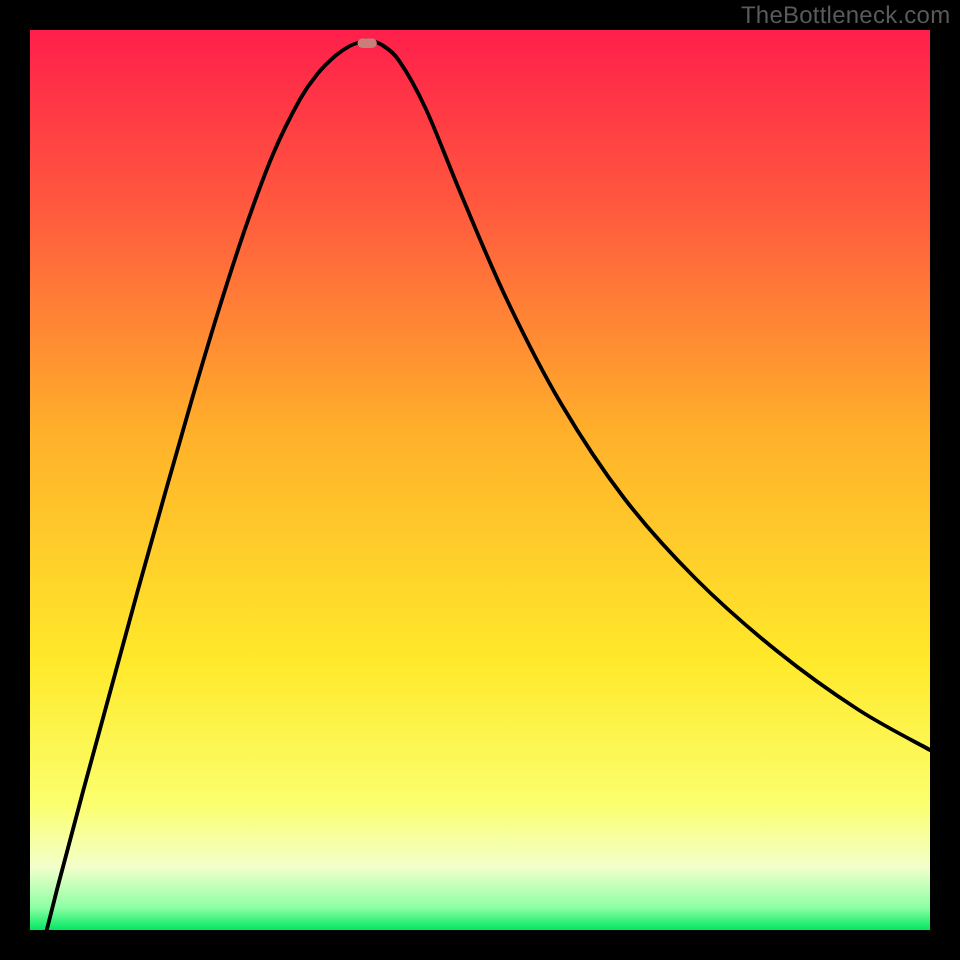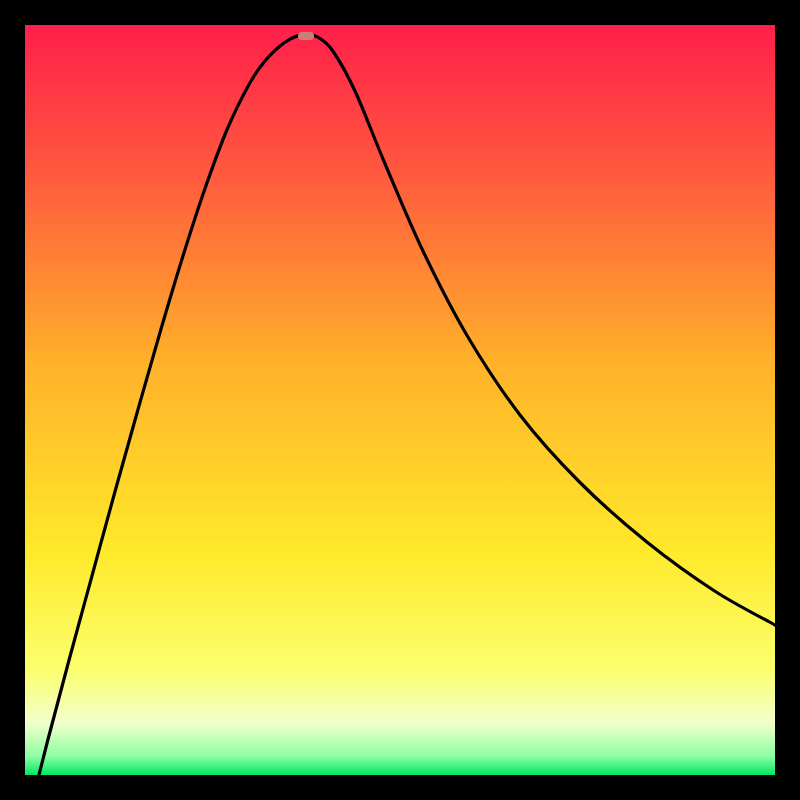--- a/index.html
+++ b/index.html
@@ -63,13 +63,14 @@
             <stop offset="93.00%" stop-color="#f3ffcb"></stop>
             <stop offset="97.50%" stop-color="#8dffa4"></stop>
             <stop offset="100.00%" stop-color="#00e862"></stop>
           </linearGradient>
       </defs>
       <rect x="0" y="0" width="750" height="750" fill="url(#bg-grad)"></rect>
       <path id="curve" d="M 0.00 806.25 C 3.75 791.25, 15.00 745.38, 22.50 716.25 C 30.00 687.13, 37.50 659.38, 45.00 631.50 C 52.50 603.63, 60.00 576.50, 67.50 549.00 C 75.00 521.50, 82.50 493.63, 90.00 466.50 C 97.50 439.38, 105.00 412.75, 112.50 386.25 C 120.00 359.75, 127.50 333.13, 135.00 307.50 C 142.50 281.88, 150.00 256.50, 157.50 232.50 C 165.00 208.50, 172.50 185.00, 180.00 163.50 C 187.50 142.00, 195.00 121.13, 202.50 103.50 C 210.00 85.88, 218.75 69.00, 225.00 57.75 C 231.25 46.50, 235.00 42.13, 240.00 36.00 C 245.00 29.88, 250.63 24.75, 255.00 21.00 C 259.38 17.25, 263.13 15.25, 266.25 13.50 C 269.38 11.75, 271.25 11.25, 273.75 10.50 C 276.25 9.75, 278.13 8.75, 281.25 9.00 C 284.38 9.25, 288.13 9.25, 292.50 12.00 C 296.88 14.75, 301.25 16.50, 307.50 25.50 C 313.75 34.50, 321.25 47.12, 330.00 66.00 C 338.75 84.87, 348.75 112.25, 360.00 138.75 C 371.25 165.25, 383.75 196.25, 397.50 225.00 C 411.25 253.75, 426.25 283.75, 442.50 311.25 C 458.75 338.75, 476.25 365.63, 495.00 390.00 C 513.75 414.38, 533.75 436.25, 555.00 457.50 C 576.25 478.75, 600.00 499.38, 622.50 517.50 C 645.00 535.63, 668.75 552.50, 690.00 566.25 C 711.25 580.00, 740.00 594.38, 750.00 600.00" fill="none" stroke="#000" stroke-width="3.2" stroke-linejoin="round" stroke-linecap="round"></path>
     </svg>
     <div class="minbar" id="minbar" style="left: 281.25px; top: 11.25px; background: rgb(200, 127, 122);"></div>
   </div>
+  <div class="watermark">TheBottleneck.com</div>
 </div>
 
 </body></html>

